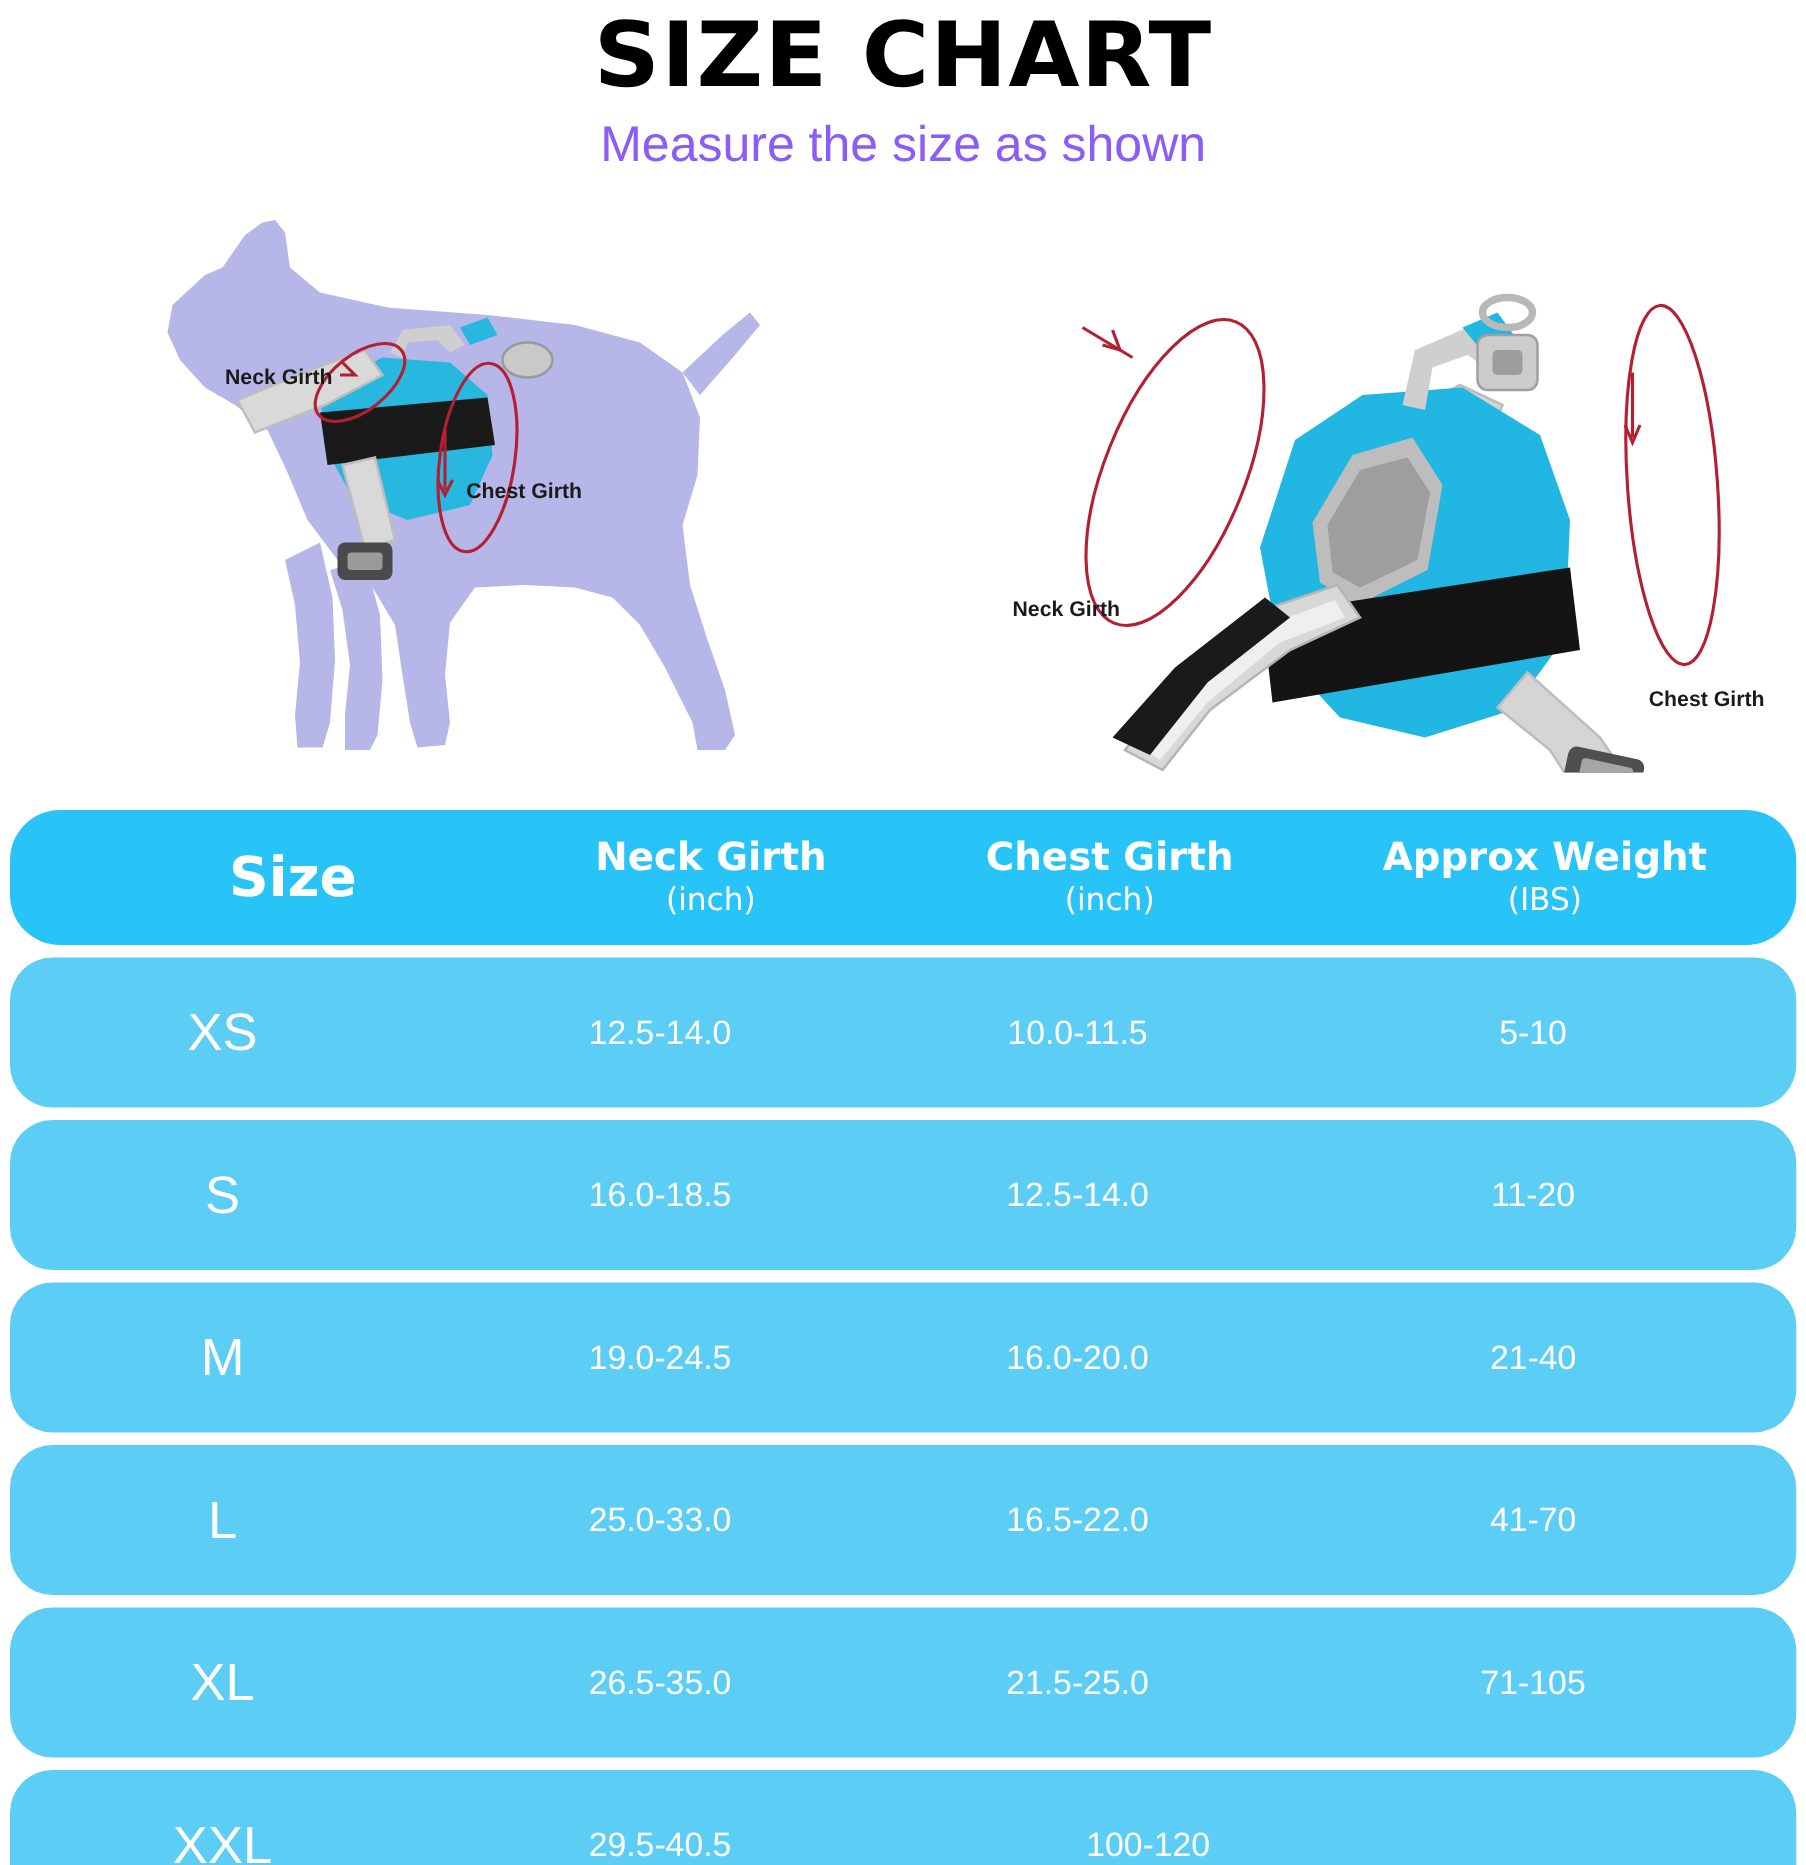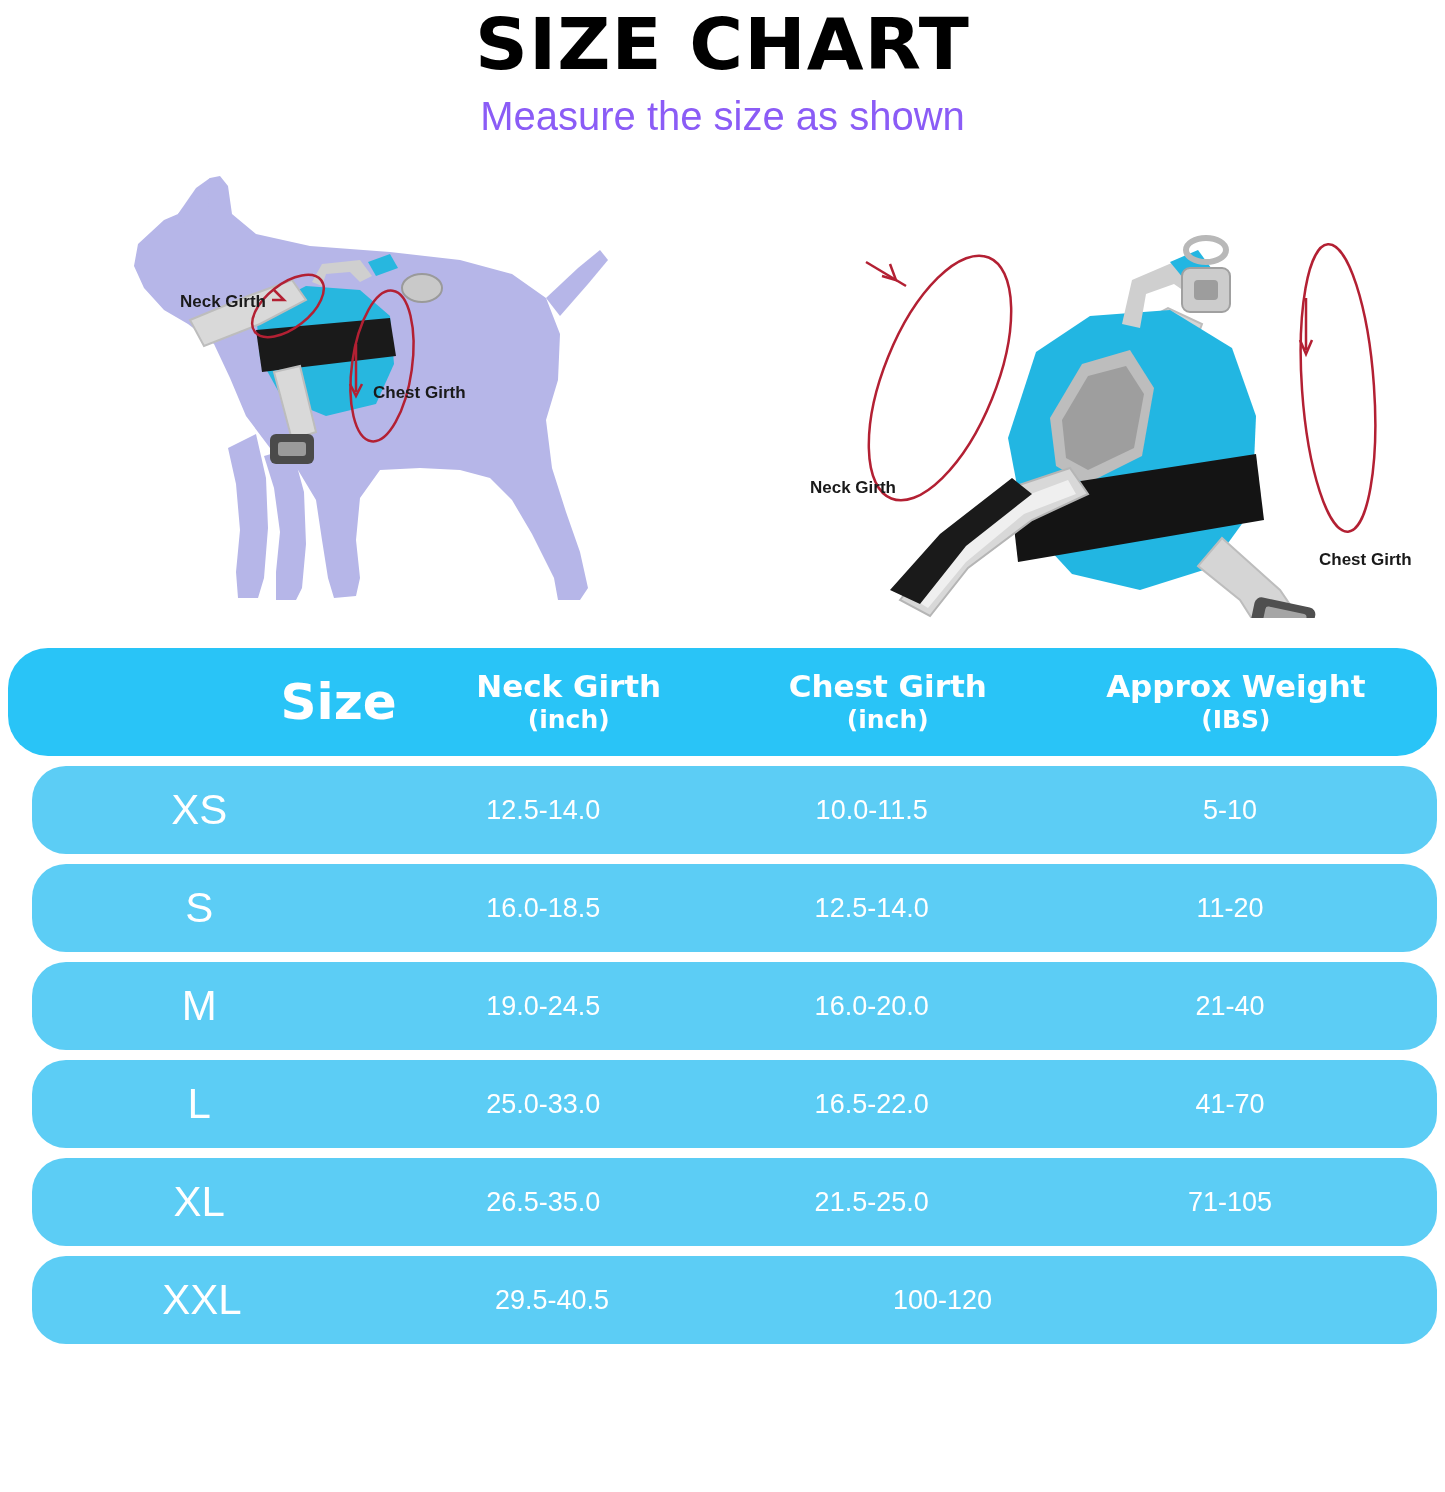--- a/index.html
+++ b/index.html
@@ -88,52 +88,51 @@
     margin-bottom: 10px;
     box-sizing: border-box;
   }
   .row.header-row {
     background: #29c4f7;
     height: 108px;
     border-radius: 40px;
   }
   .row.data-row {
     background: #5ccdf5;
-    height: 88px;
-    margin-left: 24px;
+    height: 120px;
   }
   .cell {
     text-align: center;
     color: #ffffff;
     box-sizing: border-box;
   }
   .c1 { width: 340px; }
   .c2 { width: 360px; }
   .c3 { width: 308px; }
   .c4 { width: 421px; }
 
   .head-size {
     font-family: "DejaVu Sans", sans-serif;
     font-weight: bold;
-    font-size: 50px;
-    text-align: right;
+    font-size: 44px;
+    text-align: center;
     padding-left: 64px;
     width: 340px;
     color: #ffffff;
   }
   .head-main {
     font-family: "DejaVu Sans", sans-serif;
     font-weight: bold;
     font-size: 31px;
     line-height: 1.15;
     display: block;
   }
   .head-sub {
     font-family: "DejaVu Sans", sans-serif;
-    font-weight: bold;
+    font-weight: normal;
     font-size: 25px;
     line-height: 1.2;
     display: block;
   }
   .data-size {
     font-size: 42px;
     font-family: "Liberation Sans", sans-serif;
   }
   .data-val {
     font-size: 27px;

